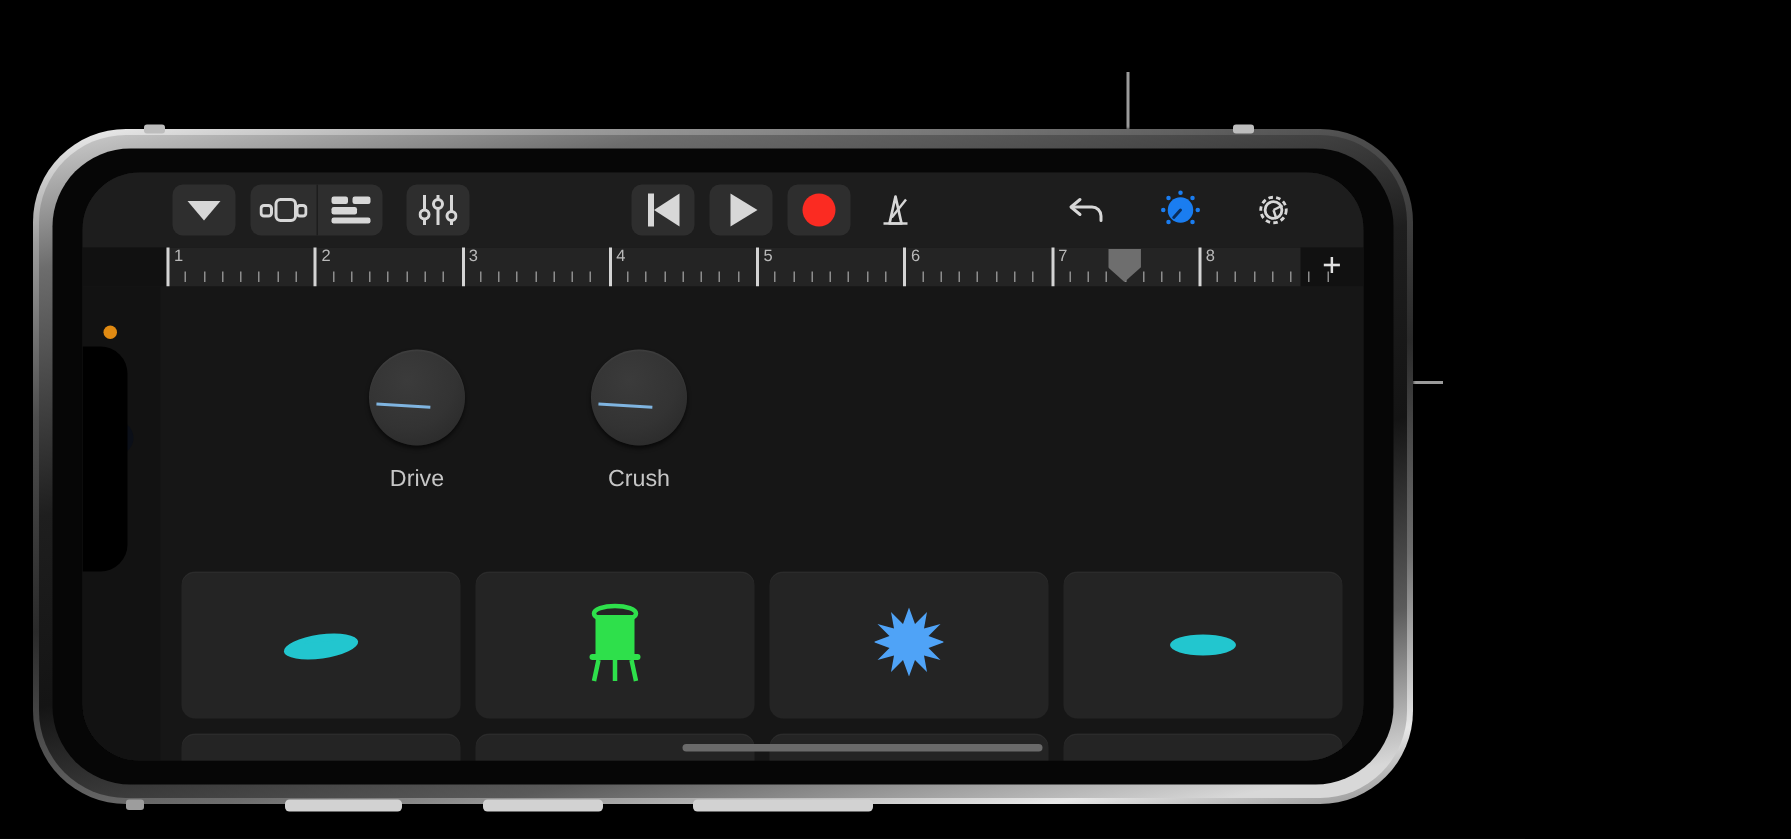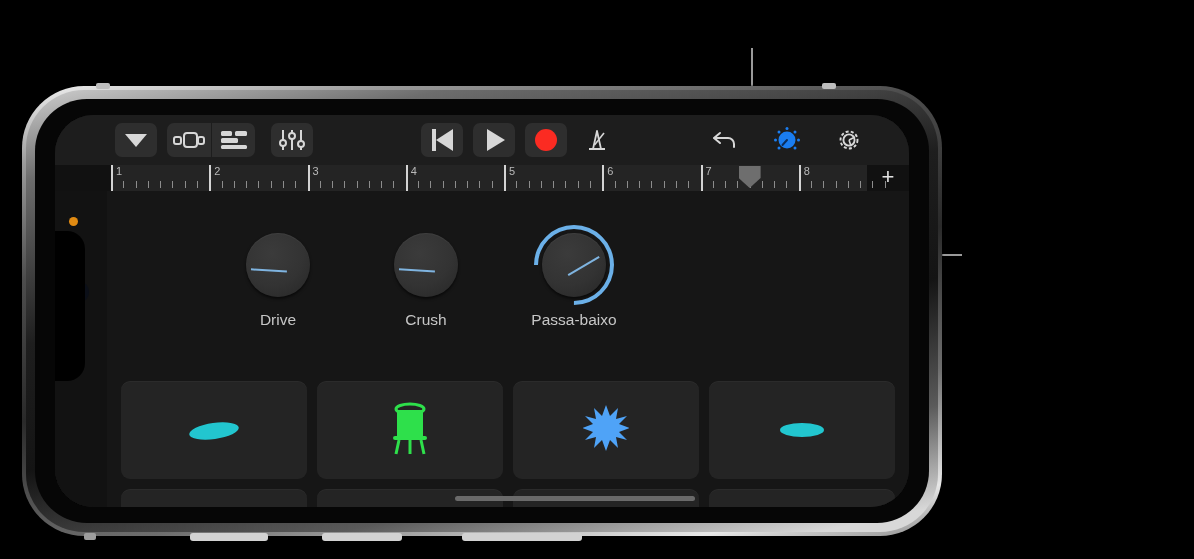--- a/index.html
+++ b/index.html
@@ -410,27 +410,20 @@
                     <div class="needle" style="transform: rotate(-86.4deg);"></div>
                   </div>
                   <div class="knob-label">Drive</div>
                 </div>
                 <div class="knob-cell">
                   <div class="knob">
                     <div class="needle" style="transform: rotate(-86.4deg);"></div>
                   </div>
                   <div class="knob-label">Crush</div>
                 </div>
-                <div class="knob-cell">
-                  <div class="knob">
-                    <div class="knob-ring" style="border-color: rgb(107, 176, 232) rgb(107, 176, 232) transparent;"></div>
-                    <div class="needle" style="transform: rotate(59.4deg);"></div>
-                  </div>
-                  <div class="knob-label">Passa-baixo</div>
-                </div>
               </div>
 
             <div class="pad-grid" id="pad-grid">
                 <div class="pad">
                   <span><svg width="54" height="34" viewBox="0 0 54 34">
                       <ellipse cx="27" cy="20" rx="25" ry="8" fill="#22c6cf" transform="rotate(-8 27 20)"></ellipse>
                       <path d="M16 18 q6-8 11-2 q4-6 10 0" fill="#22c6cf"></path>
                     </svg></span>
                 </div>
                 <div class="pad">

